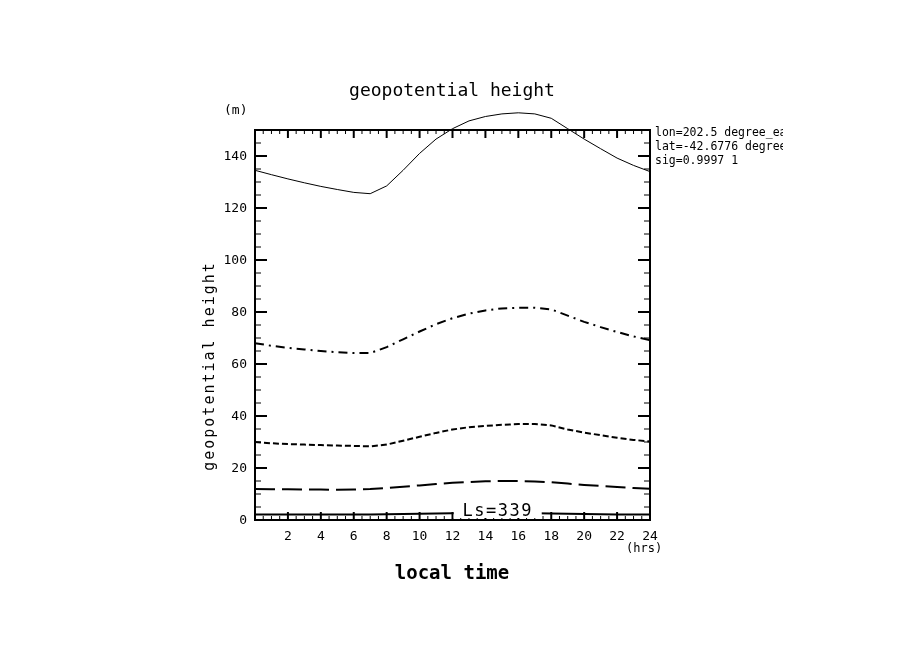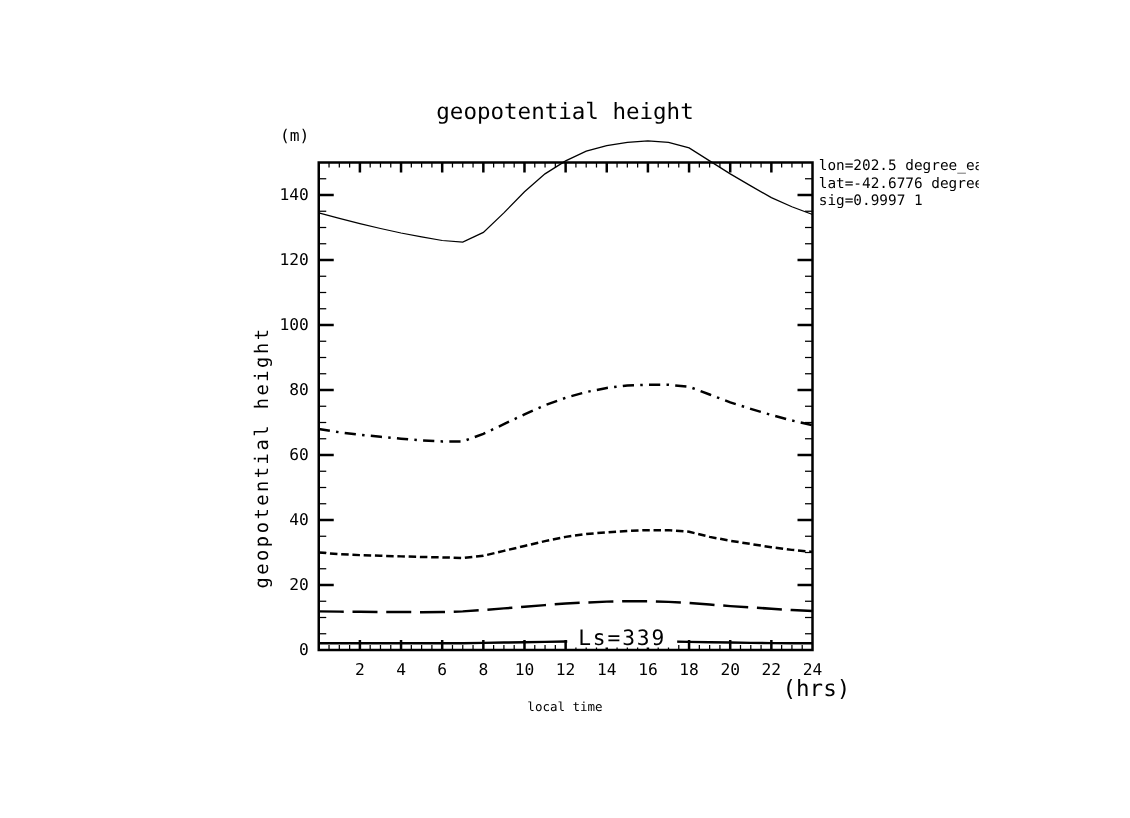--- a/index.html
+++ b/index.html
@@ -8,22 +8,22 @@
     font-family:"DejaVu Sans Mono", monospace;color:#000;overflow:hidden;
   }
   svg{position:absolute;left:0;top:0;}
   .abs{position:absolute;white-space:nowrap;}
   .chart-title{left:452px;top:79px;transform:translateX(-50%);font-size:18px;}
   .y-unit{left:224px;top:102px;font-size:13px;}
   .y-title{
     left:209px;top:366px;transform:translate(-50%,-50%) rotate(-90deg);
     font-size:15px;letter-spacing:2px;
   }
-  .x-title{left:452px;top:561px;transform:translateX(-50%);font-size:10px;}
-  .x-unit{left:626px;top:541px;font-size:18px;}
+  .x-title{left:452px;top:561px;transform:translateX(-50%);font-size:19px;font-weight:bold;}
+  .x-unit{left:626px;top:541px;font-size:12px;}
   .anno{
     left:655px;top:125px;width:128px;overflow:hidden;
     font-size:11.5px;line-height:14px;
   }
   .anno div{white-space:nowrap;}
 </style>
 </head>
 <body>
 
 <div class="screen">

